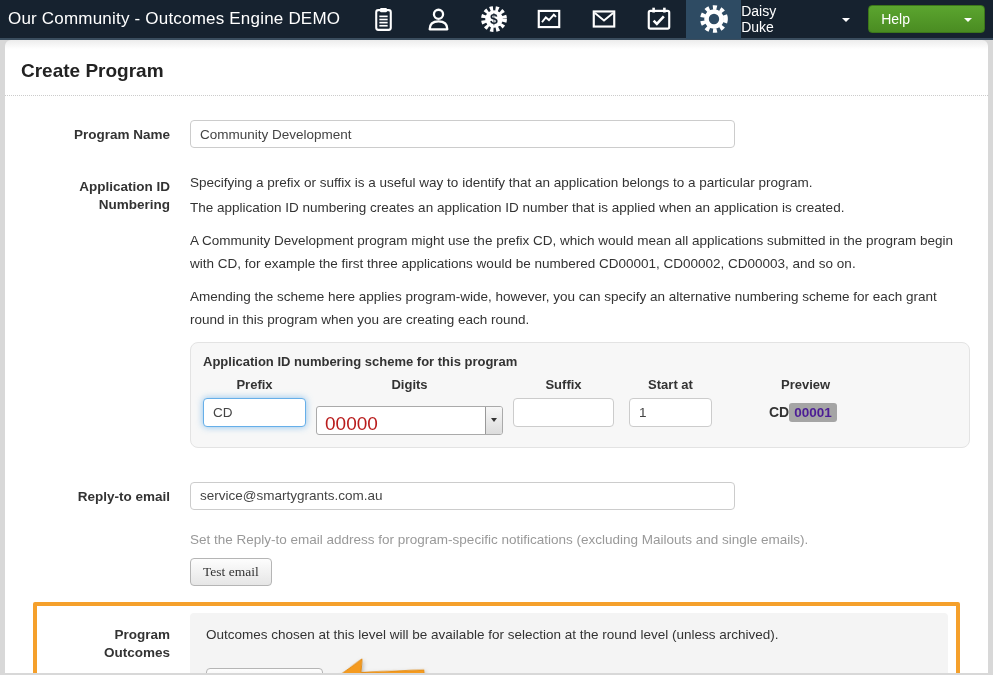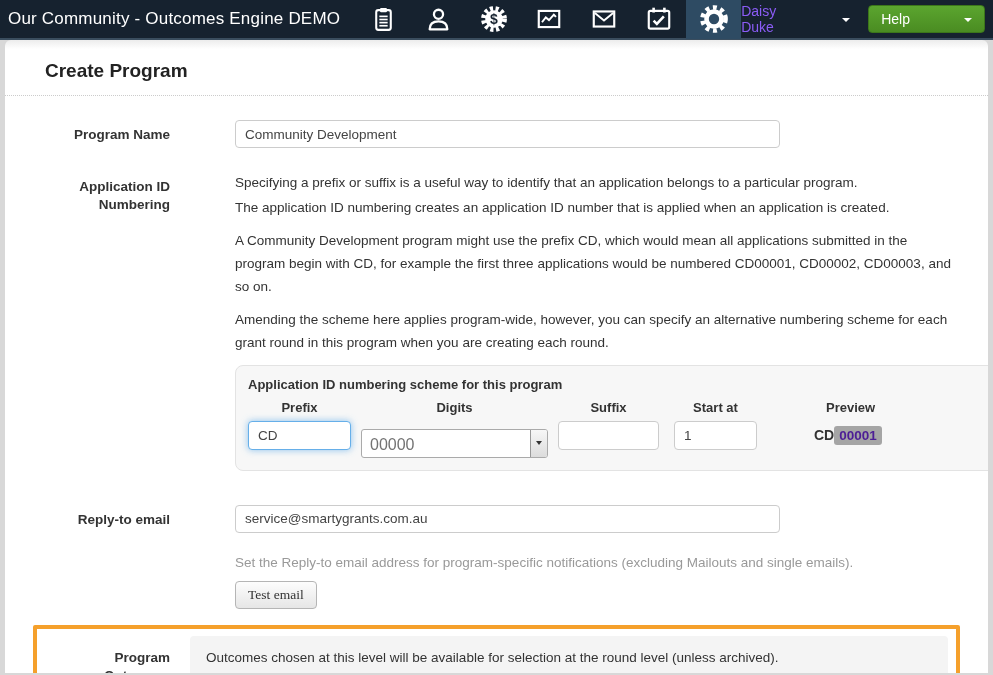--- a/index.html
+++ b/index.html
@@ -19,48 +19,48 @@
   }
   .topbar-title { color:#fff; font-size:17px; letter-spacing:.2px; white-space:nowrap; }
   .topnav { display:flex; margin-left:16px; height:40px; }
   .topnav-item {
     width:55px; height:40px; display:flex; align-items:center; justify-content:center;
     cursor:pointer;
   }
   .topnav-item.active { background:#2E4B63; }
   .topnav-item svg { display:block; }
   .topbar-right { margin-left:auto; display:flex; align-items:center; padding-right:8px; }
-  .user-menu { color:#8b5cf6; font-size:14px; display:flex; align-items:center; cursor:pointer; margin-right:18px;gap:35px; }
+  .user-menu { color:#ffffff; font-size:14px; display:flex; align-items:center; cursor:pointer; margin-right:18px;gap:35px; }
   .caret { width:0; height:0; border-left:4px solid transparent; border-right:4px solid transparent; border-top:4px solid #fff; margin-left:6px; margin-top:2px; }
   .help-btn {
     background:linear-gradient(#5ba52f,#4a8c22);
     border:1px solid #3c761a; border-radius:4px;
     color:#fff; font-size:14px; padding:5px 12px;
     display:flex; align-items:center; cursor:pointer;gap:48px;
   }
 
   
   .card {
     background:#fff; margin:0 5px; height:633px;
     border-radius:6px 6px 0 0;
     background:linear-gradient(#ececec, #ffffff 9px);
     overflow:hidden;
   }
-  .page-head { padding:20px 28px 13px 40px; border-bottom:1px dotted #cccccc; }
+  .page-head { padding:20px 28px 13px 16px; border-bottom:1px dotted #cccccc; }
   .page-title { font-size:19px; font-weight:bold; color:#222; }
 
   
   .form { padding:24px 28px 0 28px; }
   .form-row { display:flex; margin-bottom:24px; }
   .form-label {
     width:137px; margin-right:20px; flex:none;
     text-align:right; font-weight:bold; font-size:13.5px; color:#333;
     padding-top:6px; line-height:1.35;
   }
-  .form-control { flex:1; min-width:0;margin-left:45px; }
+  .form-control { flex:1; min-width:0; }
 
   input.text {
     font-family:inherit; font-size:13.5px; color:#444;
     border:1px solid #ccc; border-radius:4px;
     padding:5px 9px; height:28px; width:545px;
     background:#fff; outline:none;
   }
   input.text.focused {
     border-color:#66afe9;
     box-shadow:0 0 7px rgba(102,175,233,.75);
@@ -85,21 +85,21 @@
   .col-suffix { width:101px; margin-right:15px; }
   .col-start  { width:83px;  margin-right:55px; }
   .col-preview { width:120px; }
   .col-preview .col-head { text-align:left; padding-left:14px; }
 
   .select-box {
     display:flex; align-items:stretch; height:29px;
     border:1px solid #aaa; border-radius:3px; background:#fff;
     cursor:pointer; overflow:hidden;
   }
-  .select-value { flex:1; font-size:16px; color:#737373; padding:6px 8px; }
+  .select-value { flex:1; font-size:19px; color:#b91c1c; padding:6px 8px; }
   .select-arrow-btn {
     width:17px; flex:none; border-left:1px solid #999;
     background:linear-gradient(#f7f7f7,#dcdcdc);
     display:flex; align-items:center; justify-content:center;
   }
   .select-arrow-btn .tri { width:0; height:0; border-left:3.5px solid transparent; border-right:3.5px solid transparent; border-top:4px solid #333; }
 
   .preview-line { padding-top:6px; padding-left:2px; font-size:14px; }
   .preview-prefix { font-weight:bold; color:#333; }
   .preview-badge {

